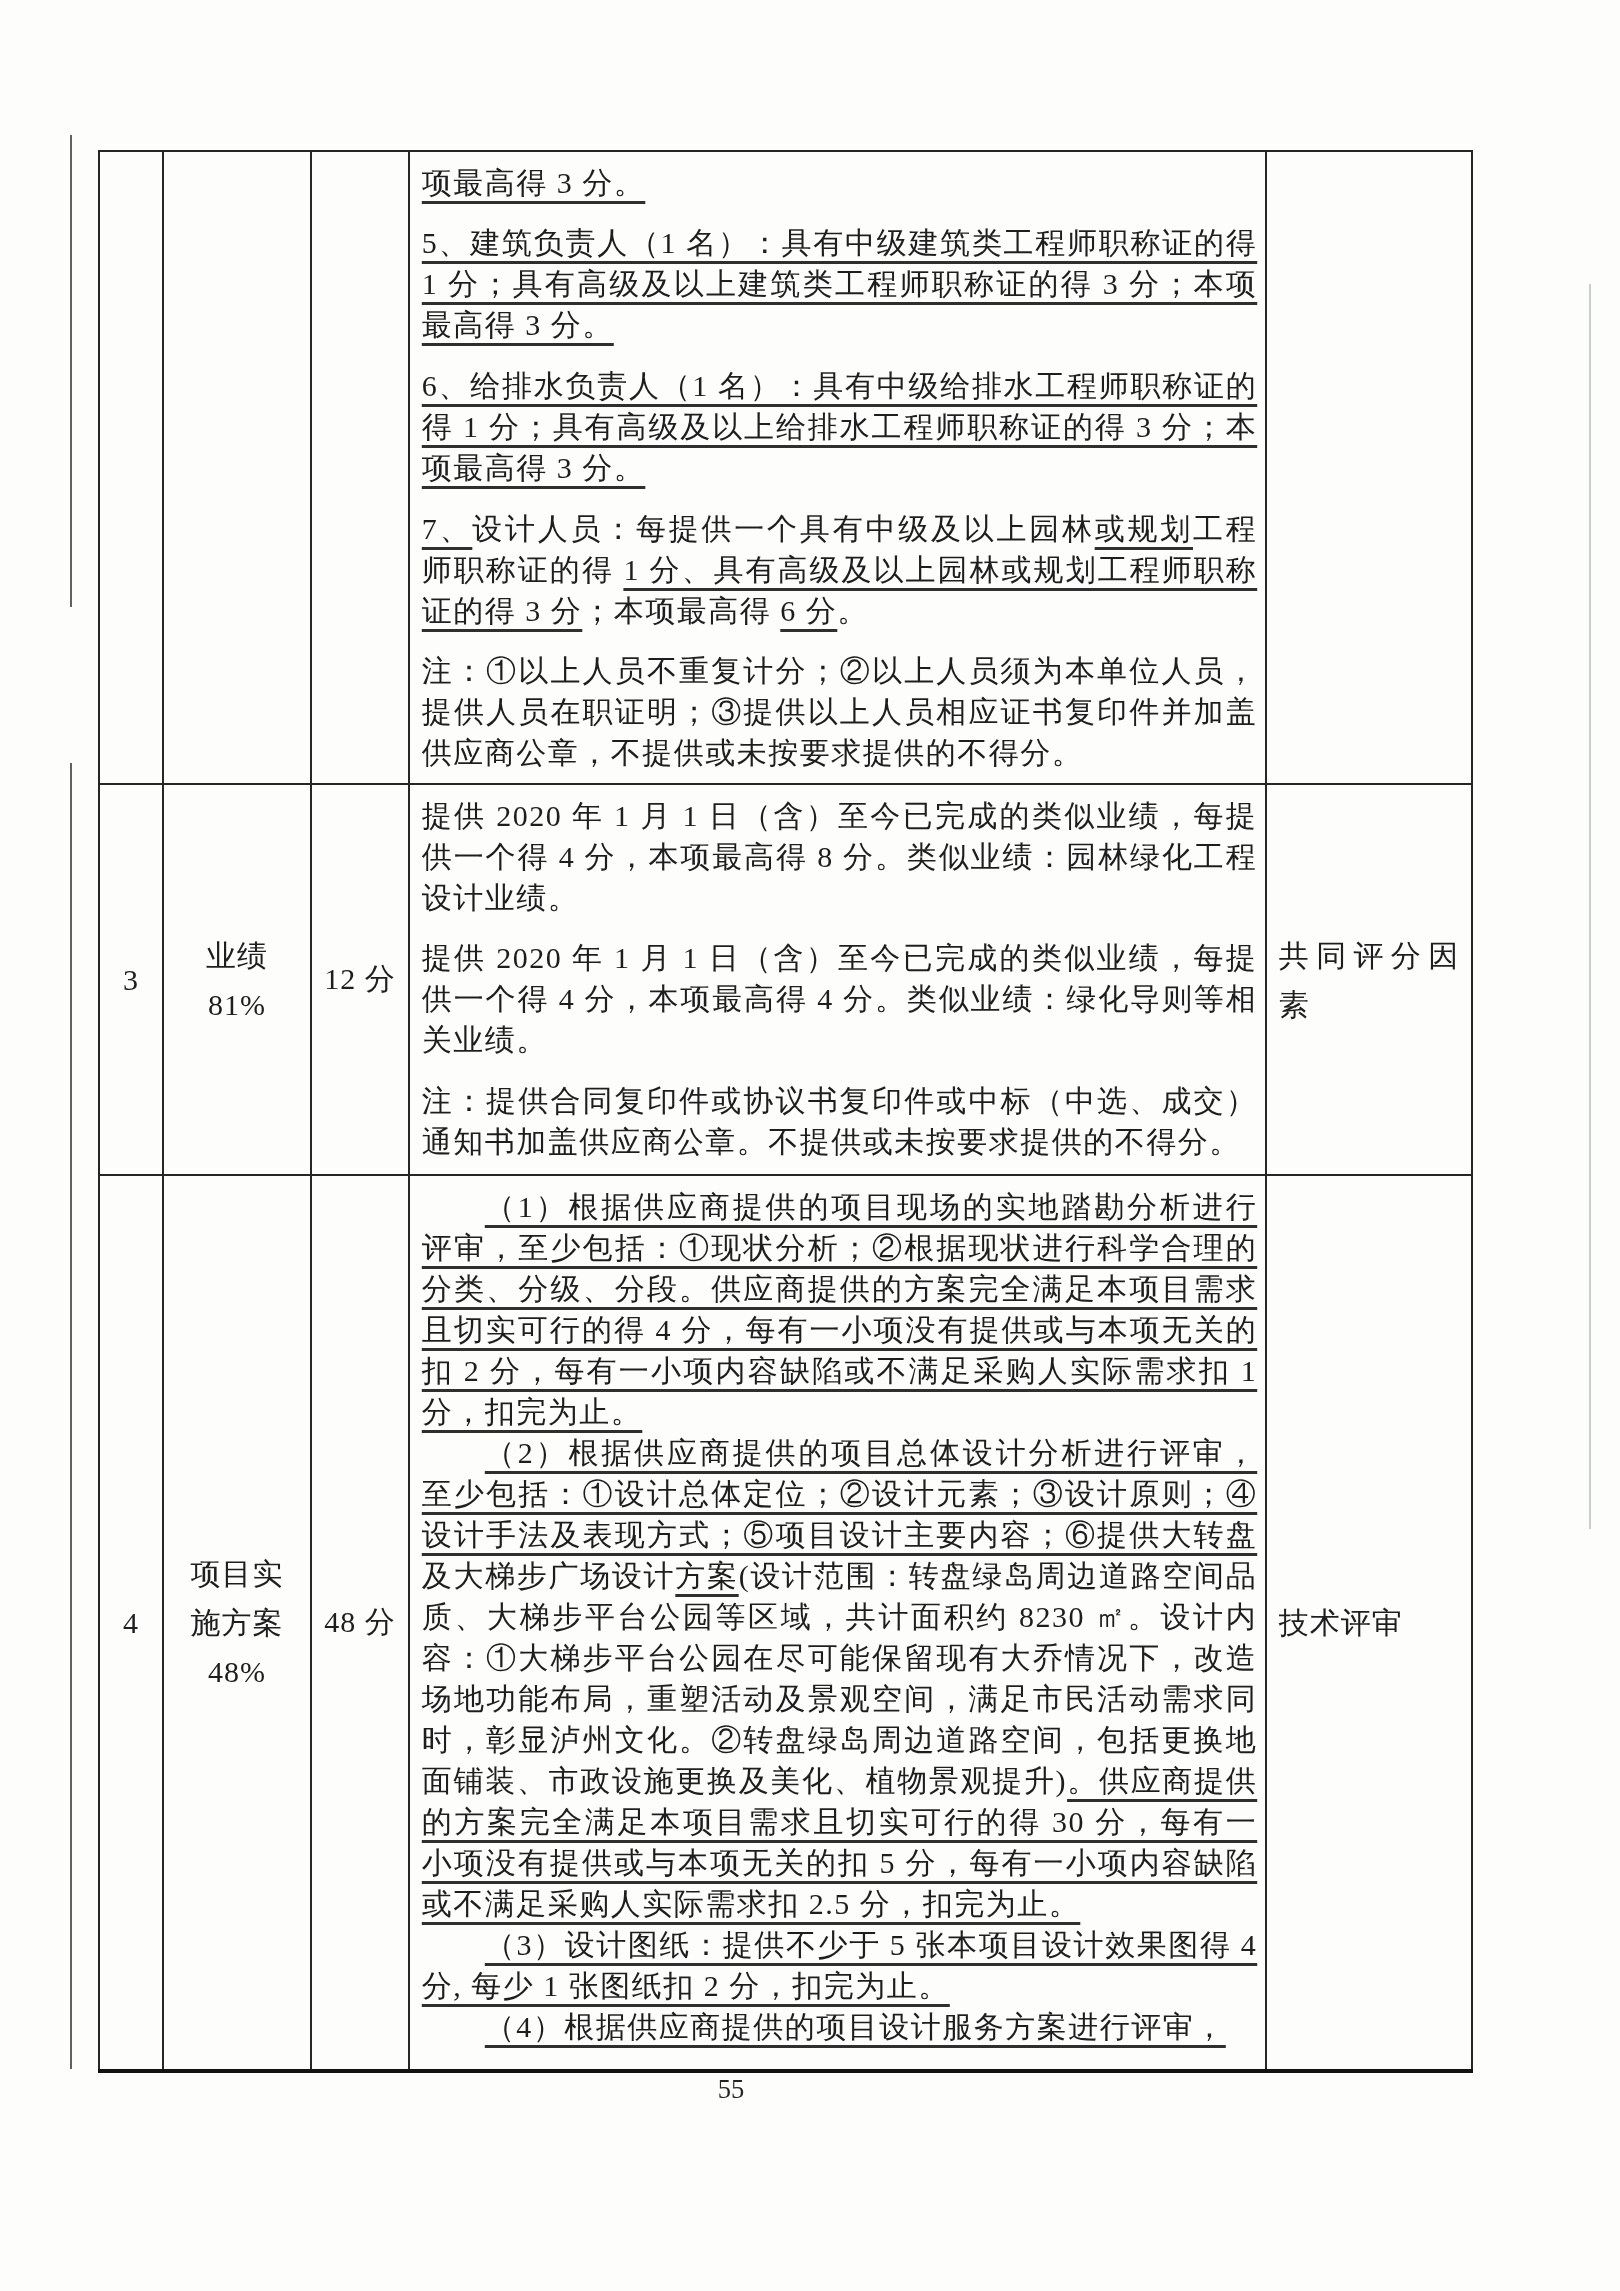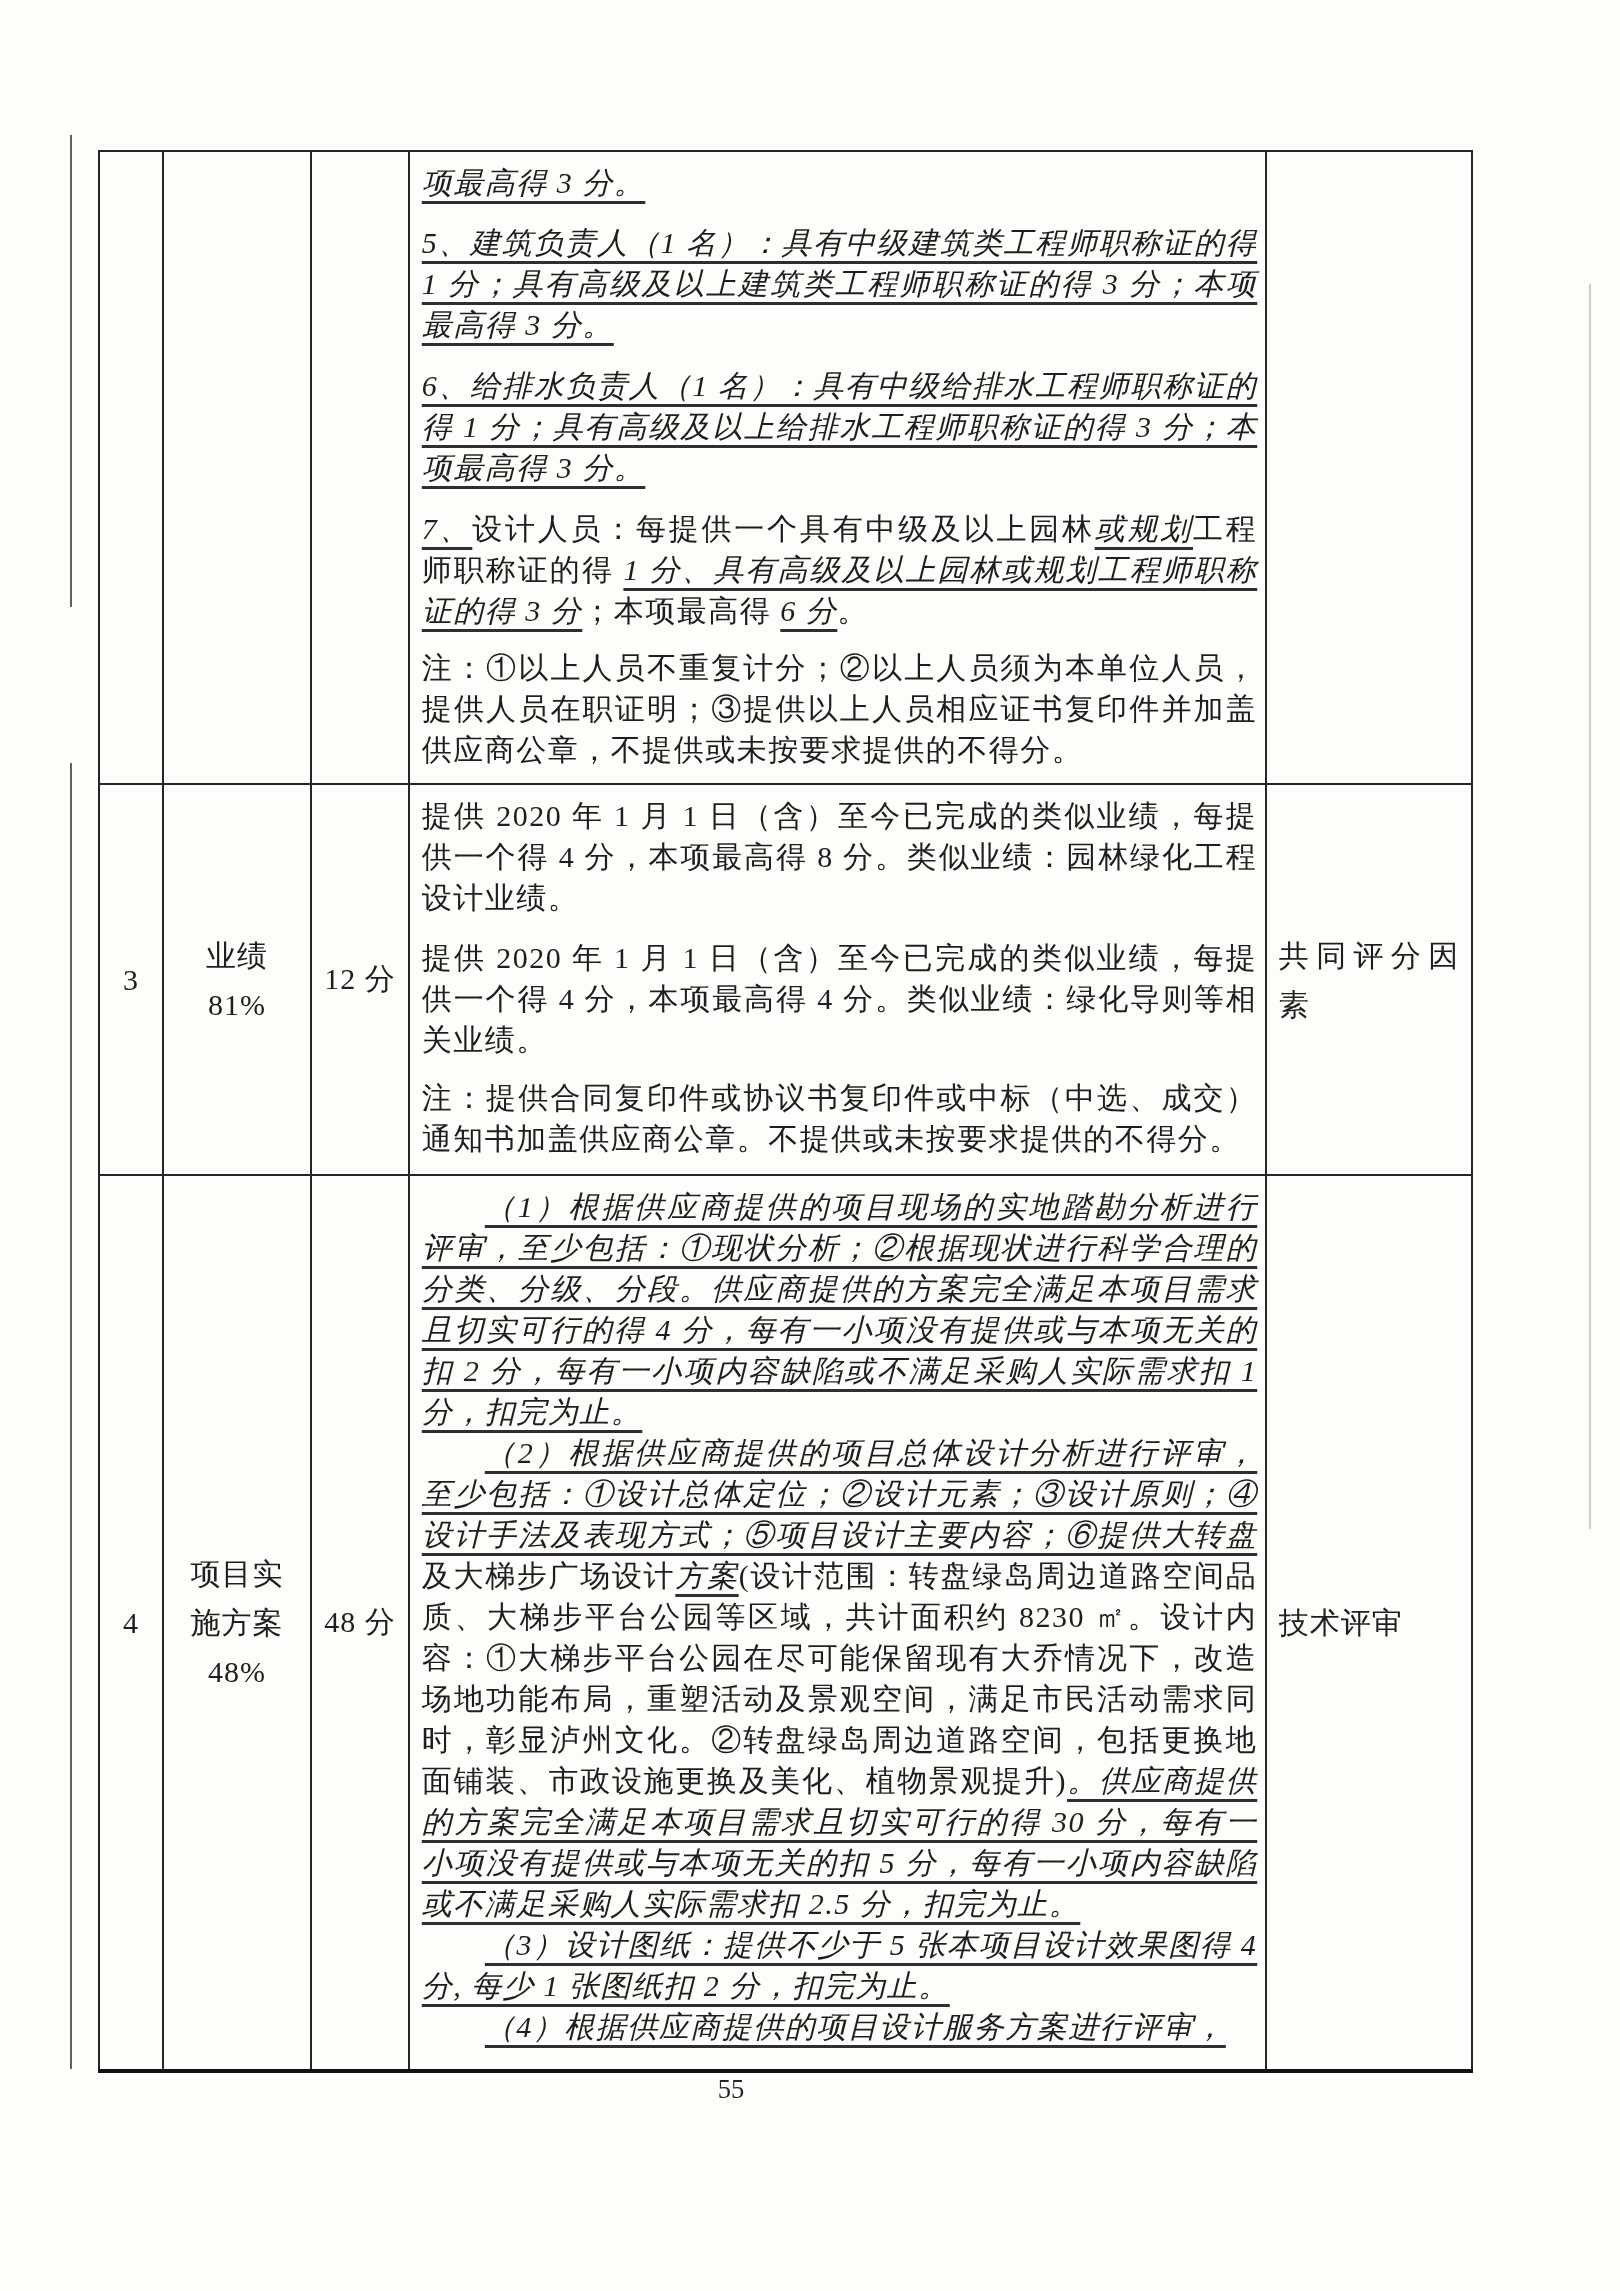--- a/index.html
+++ b/index.html
@@ -26,28 +26,27 @@
   .eval-table td{border:2px solid #262626;padding:0;}
   .row-0{height:633px}.row-1{height:391px}.row-2{height:896px}
 
   .c-no,.c-score,.c-name{text-align:center;vertical-align:middle;font-size:30px;letter-spacing:1px;}
   .name-lines div{line-height:49px;}
 
   .c-crit{vertical-align:top;}
   .crit{padding:9.8px 7.8px 0 11.8px;font-size:30px;line-height:41px;letter-spacing:1.5px;}
   .crit p{margin:0;text-align:justify;}
   .crit.spaced p{margin-bottom:19.6px;}
-  .crit.spaced p:last-child{margin-bottom:0;font-family:Liberation Mono, monospace;}
+  .crit.spaced p:last-child{margin-bottom:0;}
   .crit .indent{text-indent:63px;}
   .u{
     text-decoration:underline;
     text-decoration-thickness:2.5px;
     text-underline-offset:7.8px;
     text-decoration-color:#2f2f2f;
-    font-style:italic;
   }
 
   .c-remark{vertical-align:middle;font-size:30px;}
   .remark{padding:0 11.8px;text-align:justify;line-height:49px;letter-spacing:1px;}
 
   .page-number{
     position:absolute;left:84px;top:2074px;width:1294px;
     text-align:center;font-size:26.5px;color:#242424;
   }
 </style>

